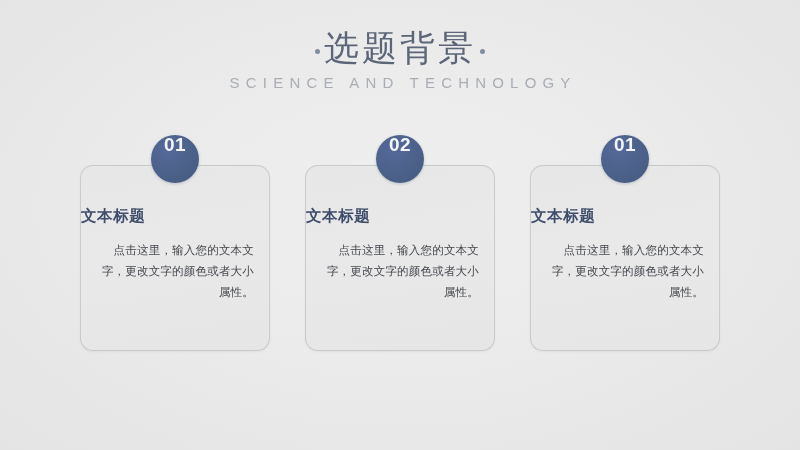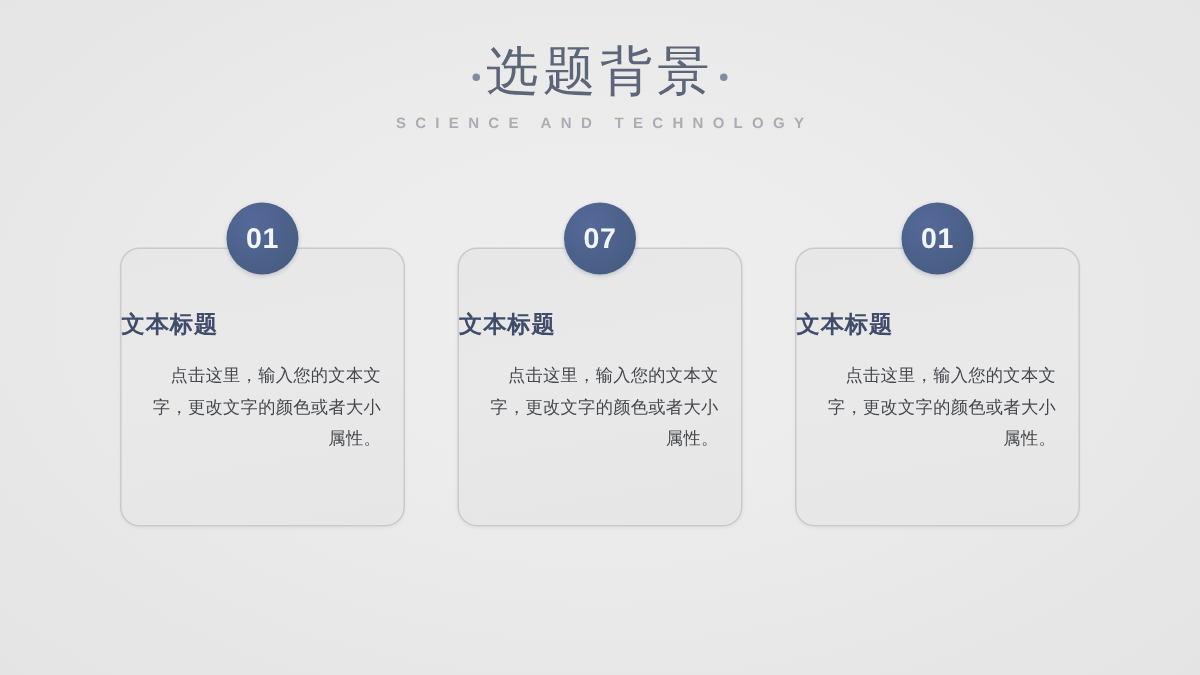--- a/index.html
+++ b/index.html
@@ -54,26 +54,26 @@
     line-height: 42px;
     font-weight: 400;
     letter-spacing: 3px;
     color: #5c6678;
     white-space: nowrap;
     font-family: "DejaVu Sans", "Liberation Sans", sans-serif;
   }
 
   #page-subtitle {
     margin-top: 7px;
-    font-size: 10px;
+    font-size: 15px;
     line-height: 12px;
     letter-spacing: 6.2px;
     text-indent: 6.2px;
     color: #a9adb4;
-    font-weight: 700;
+    font-weight: 400;
     white-space: nowrap;
   }
 
   
   #cards {
     position: absolute;
     top: 165px;
     left: 80px;
     width: 640px;
     height: 186px;
@@ -96,21 +96,20 @@
     position: absolute;
     top: -31px;
     left: 50%;
     transform: translateX(-50%);
     width: 48px;
     height: 48px;
     border-radius: 50%;
     background: radial-gradient(circle at 36% 30%, #55699a 0%, #4b6189 55%, #46597d 100%);
     box-shadow: 0 1px 3px rgba(70,85,115,0.28);
     display: flex;
-    align-items: center;
     justify-content: center;
   }
 
   .card-badge-num {
     color: #f3f5f8;
     font-size: 19px;
     font-weight: 700;
     letter-spacing: .5px;
     line-height: 1;
   }
@@ -161,21 +160,21 @@
     <div class="card">
       <div class="card-badge">
         <span class="card-badge-num">01</span>
       </div>
       <div class="card-title">文本标题</div>
       <div class="card-body">点击这里，输入您的文本文字，更改文字的颜色或者大小属性。</div>
     </div>
 
     <div class="card">
       <div class="card-badge">
-        <span class="card-badge-num">07</span>
+        <span class="card-badge-num">02</span>
       </div>
       <div class="card-title">文本标题</div>
       <div class="card-body">点击这里，输入您的文本文字，更改文字的颜色或者大小属性。</div>
     </div>
 
     <div class="card">
       <div class="card-badge">
         <span class="card-badge-num">01</span>
       </div>
       <div class="card-title">文本标题</div>

